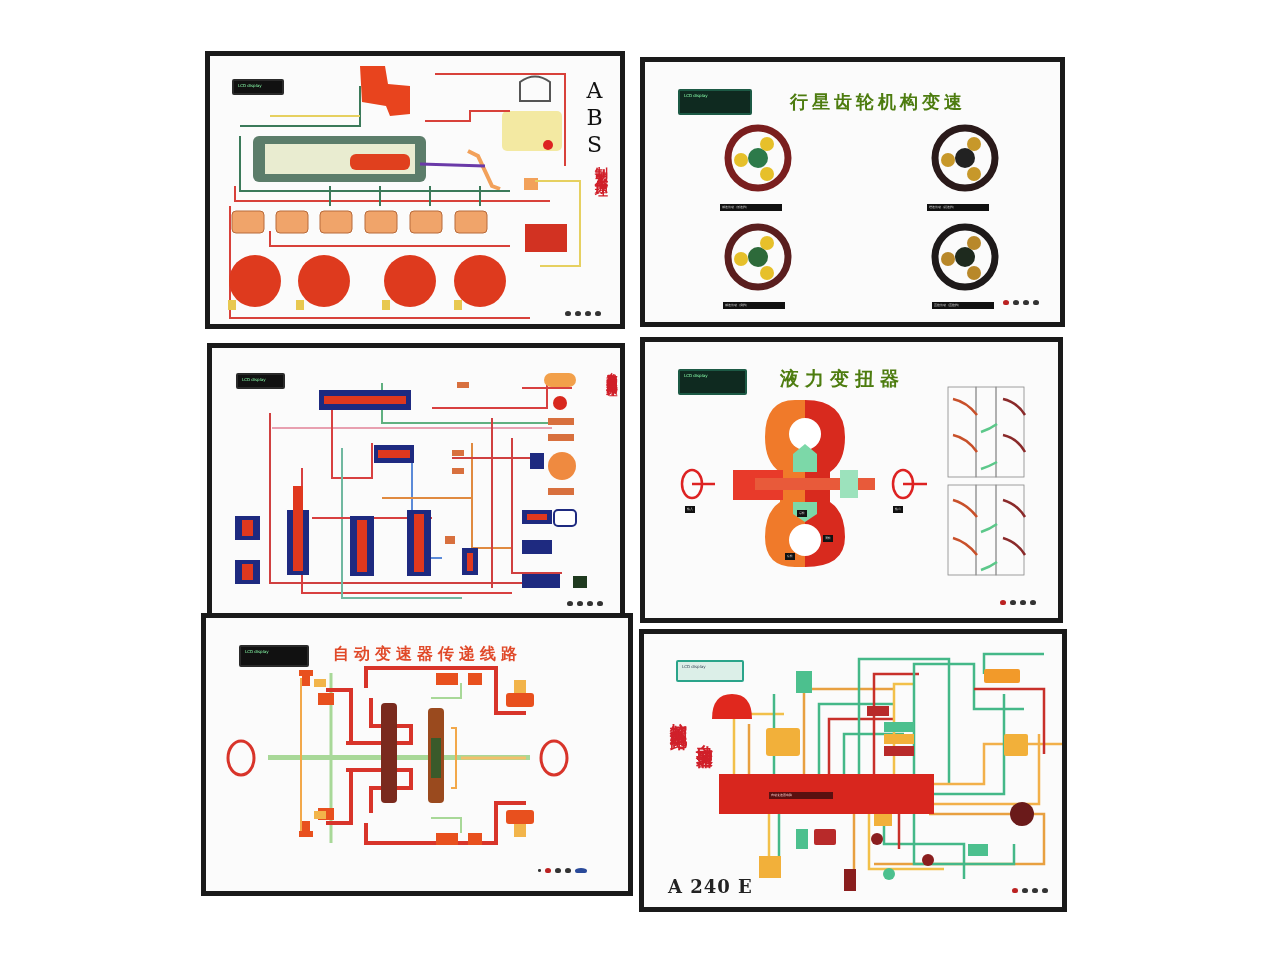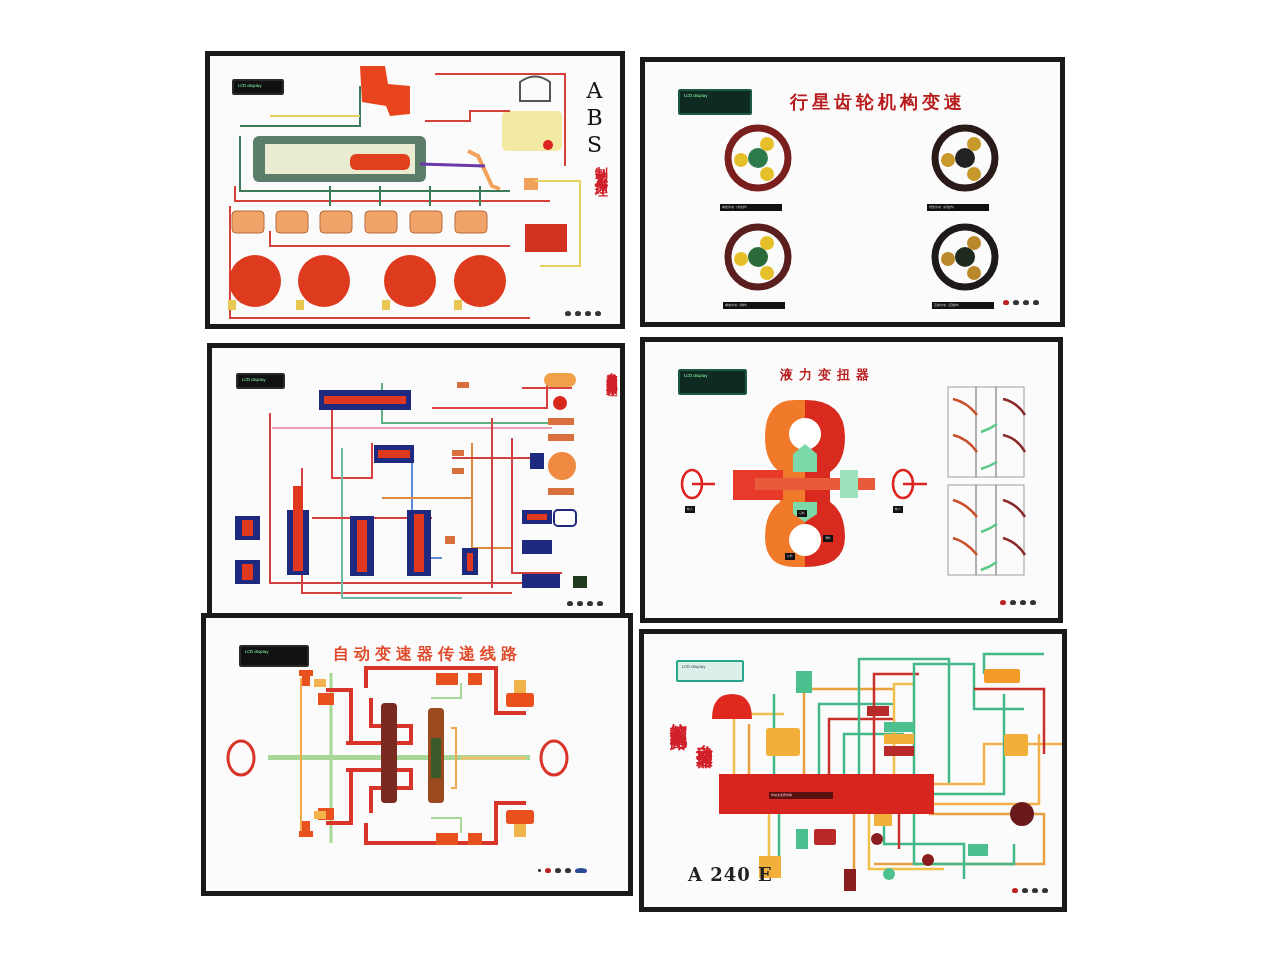--- a/index.html
+++ b/index.html
@@ -3,21 +3,21 @@
 <meta charset="utf-8">
 <style>
   html, body { margin:0; padding:0; background:#ffffff; }
   body { width:1261px; height:974px; position:relative; overflow:hidden; font-family:"DejaVu Sans", sans-serif; }
   .board { position:absolute; background:#1a1a1a; box-sizing:border-box; }
   .board .face { position:absolute; left:5px; top:5px; right:5px; bottom:5px; background:#fbfbfb; overflow:hidden; }
   .board svg { position:absolute; left:0; top:0; }
   .lcd { position:absolute; background:#111; border:2px solid #2a2a2a; border-radius:2px; }
   .lcd.green { background:#0f2a20; border-color:#1c5a45; }
   .lcd .lcd-text { position:absolute; left:4px; top:2px; right:4px; bottom:2px; color:#8fa; font-size:4px; line-height:6px; overflow:hidden; white-space:nowrap; }
-  .title-h { position:absolute; color:#b91c1c; font-weight:bold; letter-spacing:4px; white-space:nowrap; font-family:"DejaVu Sans", sans-serif; }
+  .title-h { position:absolute; color:#4d7c0f; font-weight:bold; letter-spacing:4px; white-space:nowrap; font-family:"DejaVu Sans", sans-serif; }
   .title-v { position:absolute; color:#d0202a; font-weight:bold; writing-mode:vertical-rl; letter-spacing:3px; }
   .abs { position:absolute; color:#111; font-family:"DejaVu Serif", serif; font-size:22px; line-height:24px; writing-mode:vertical-rl; text-orientation:upright; letter-spacing:2px; }
   .model { position:absolute; color:#222; font-family:"DejaVu Serif", serif; font-weight:bold; font-size:18px; letter-spacing:1px; }
   .tag { position:absolute; background:#111; color:#ddd; font-size:3px; height:7px; line-height:7px; padding:0 2px; white-space:nowrap; overflow:hidden; }
   .legend-dots { position:absolute; display:flex; gap:4px; align-items:center; }
   .legend-dots span { width:6px; height:5px; border-radius:50% 50% 2px 2px; background:#333; display:inline-block; }
   .legend-dots span.r { background:#b22; }
 </style>
 </head>
 <body>
@@ -215,21 +215,21 @@
         <span></span>
       </div>
   </div>
 </div>
 
 <div class="board" style="left:640px;top:337px;width:423px;height:286px;">
   <div class="face">
     <div class="lcd green" style="left:33px;top:27px;width:65px;height:22px;">
         <div class="lcd-text">LCD display</div>
       </div>
-    <div class="title-h" style="left:135px;top:24px;font-size:13px;letter-spacing:6px;">液力变扭器</div>
+    <div class="title-h" style="left:135px;top:24px;font-size:19px;letter-spacing:6px;">液力变扭器</div>
     <svg width="413" height="276" viewBox="0 0 413 276">
 
       <path d="M150 58 Q120 58 120 95 Q120 120 135 130 L135 160 Q120 170 120 195 Q120 225 150 225 L160 225 L160 58 Z" fill="#f07a2a"></path>
       <path d="M160 58 Q200 58 200 95 Q200 120 185 130 L185 160 Q200 170 200 195 Q200 225 160 225 Z" fill="#d82a1e"></path>
       <circle cx="160" cy="92" r="16" fill="#fff"></circle>
       <circle cx="160" cy="198" r="16" fill="#fff"></circle>
       <rect x="88" y="128" width="50" height="30" fill="#e83a2a"></rect>
       <rect x="110" y="136" width="120" height="12" fill="#e85a3a"></rect>
       <path d="M148 112 L160 102 L172 112 L172 130 L148 130 Z" fill="#7cd8a8"></path>
       <path d="M148 160 L172 160 L172 172 L160 180 L148 172 Z" fill="#7cd8a8"></path>
@@ -389,21 +389,21 @@
       <rect x="324" y="210" width="20" height="12" fill="#4cc08e"></rect>
       <rect x="200" y="235" width="12" height="22" fill="#8a1e1e"></rect>
       <rect x="115" y="222" width="22" height="22" fill="#f2b03a"></rect>
       <circle cx="233" cy="205" r="6" fill="#8a1e1e"></circle>
       <circle cx="284" cy="226" r="6" fill="#8a1e1e"></circle>
       <circle cx="245" cy="240" r="6" fill="#4cc08e"></circle>
     </svg>
     <div class="tag" style="left:125px;top:158px;width:60px;background:#5a1010;color:#fcc;">自动变速器电脑</div>
     <div class="title-v" style="left:24px;top:75px;font-size:17px;letter-spacing:2px;">控制系统电路</div>
     <div class="title-v" style="left:50px;top:96px;font-size:17px;letter-spacing:2px;">自动变速器</div>
-    <div class="model" style="left:24px;top:230px;margin-left:20px;">A 240 E</div>
+    <div class="model" style="left:24px;top:242px;">A 240 E</div>
     <div class="legend-dots" style="left:368px;top:254px;">
         <span class="r"></span>
         <span></span>
         <span></span>
         <span></span>
       </div>
   </div>
 </div>
 
 </body></html>

